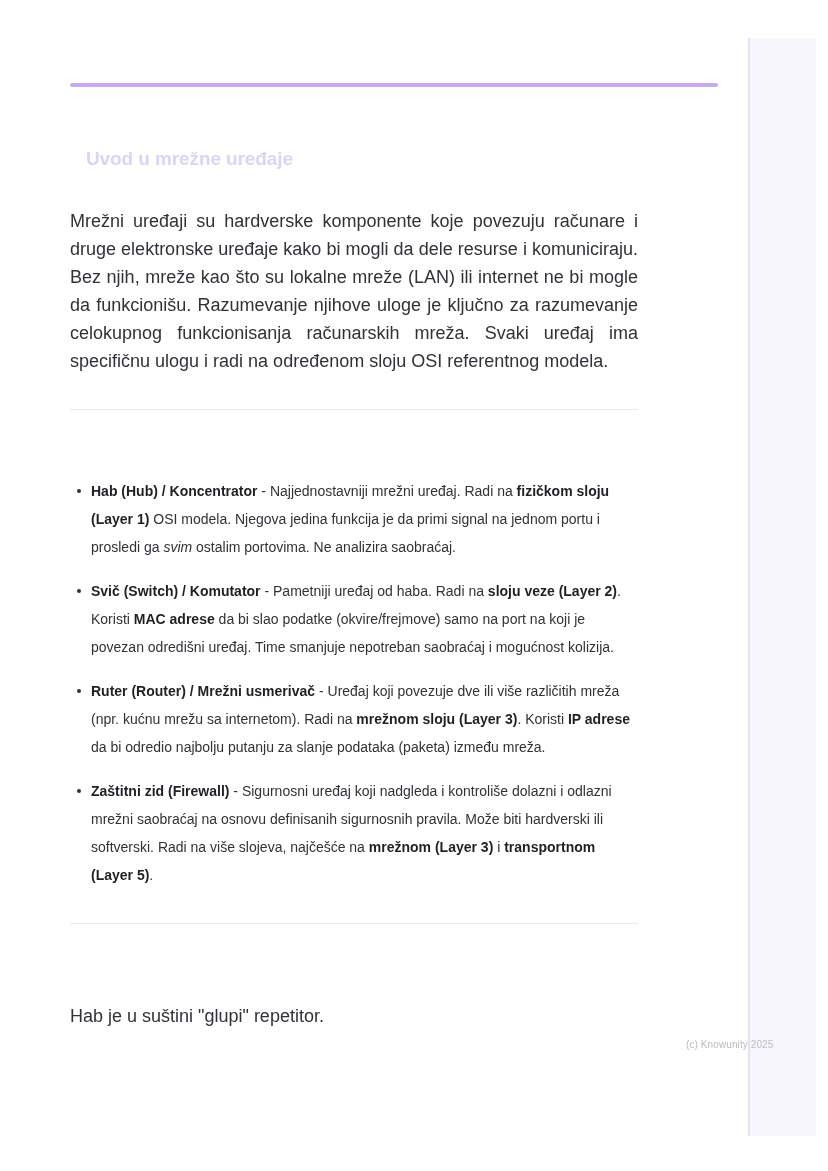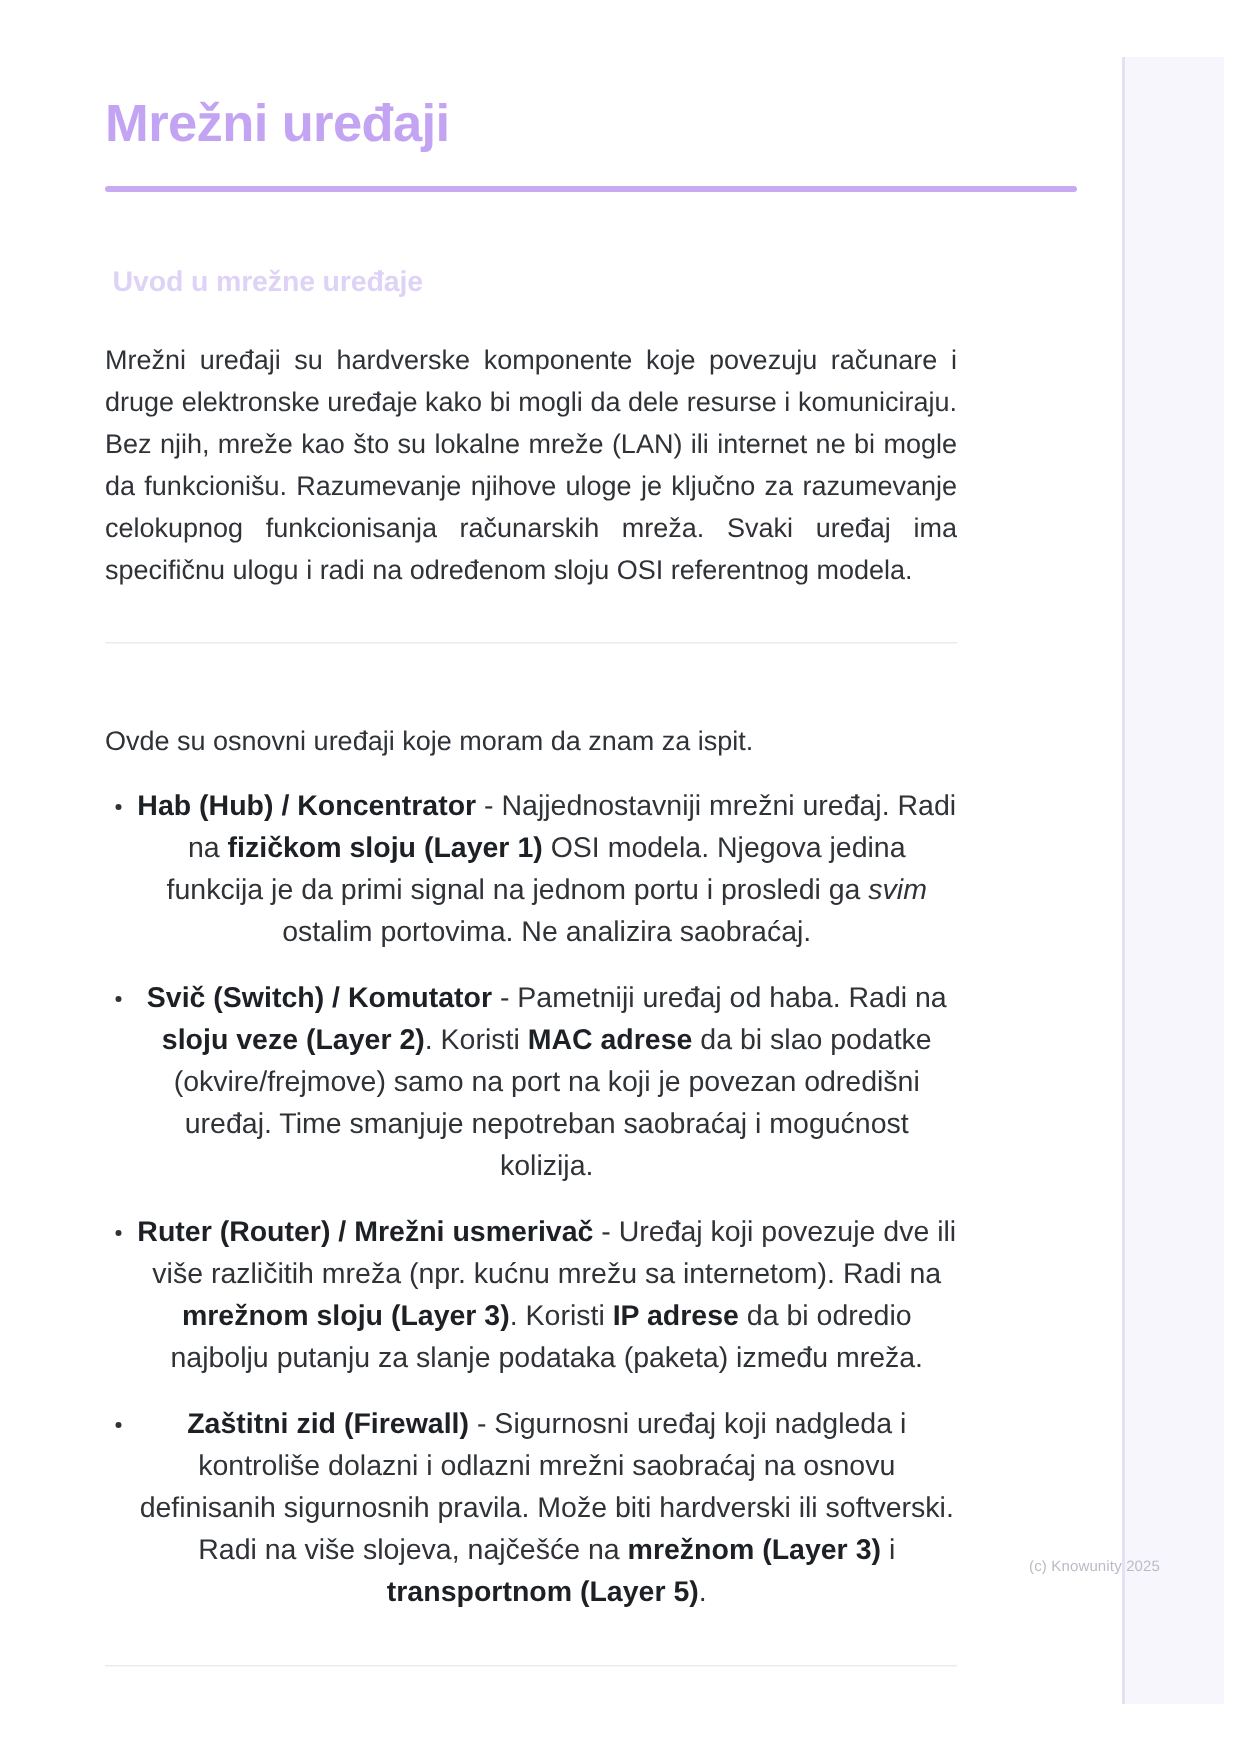--- a/index.html
+++ b/index.html
@@ -55,21 +55,21 @@
     background: #c7aaf2;
     border-radius: 2px;
     margin-top: 21px;
   }
 
   
   h2.section-title {
     font-size: 19px;
     font-weight: 700;
     color: #ded3f6;
-    margin: 5px;
+    margin: 16px;
     padding: 0;
     line-height: 1.3;
     letter-spacing: -0.1px;
   }
   h3.sub-title {
     font-size: 16px;
     font-weight: 700;
     color: #e3dbf7;
     margin: 0;
     padding: 0;
@@ -102,25 +102,24 @@
 
   
   ul.bullets {
     list-style: none;
     margin: 0;
     padding: 0;
   }
   ul.bullets > li {
     position: relative;
     padding-left: 21px;
-    font-size: 19px;
+    font-size: 14px;
     line-height: 28px;
     color: #2f3237;
     margin-bottom: 16px;
-    text-align: center;
   }
   ul.bullets > li:last-child { margin-bottom: 0; }
   ul.bullets > li::before {
     content: "";
     position: absolute;
     left: 7px; top: 12px;
     width: 4px; height: 4px;
     border-radius: 50%;
     background: #2f3237;
   }
@@ -139,34 +138,32 @@
 </style>
 </head>
 <body>
 
 <div class="page">
 
   <div class="edge-panel"></div>
 
   <div class="content">
 
-    <h1 class="doc-title">Mrežni uređaji</h1>
     <div class="title-rule"></div>
 
     <div class="sp-h2-top"></div>
     <h2 class="section-title">Uvod u mrežne uređaje</h2>
     <div class="sp-h2-body"></div>
     <p class="body">Mrežni uređaji su hardverske komponente koje povezuju računare i druge elektronske uređaje kako bi mogli da dele resurse i komuniciraju. Bez njih, mreže kao što su lokalne mreže (LAN) ili internet ne bi mogle da funkcionišu. Razumevanje njihove uloge je ključno za razumevanje celokupnog funkcionisanja računarskih mreža. Svaki uređaj ima specifičnu ulogu i radi na određenom sloju OSI referentnog modela.</p>
 
     <div class="sp-div-top"></div>
     <div class="divider"></div>
     <div class="sp-div-bot"></div>
 
     <div class="sp-h2-body"></div>
-    <p class="body ragged">Ovde su osnovni uređaji koje moram da znam za ispit.</p>
 
     <div style="height:16px"></div>
 
     <ul class="bullets">
 
       <li>
         <span class="b">Hab (Hub) / Koncentrator</span><span> - </span><span>Najjednostavniji mrežni uređaj. Radi na </span><span class="b">fizičkom sloju (Layer 1)</span><span> OSI modela. Njegova jedina funkcija je da primi signal na jednom portu i prosledi ga </span><span class="i">svim</span><span> ostalim portovima. Ne analizira saobraćaj.</span>
       </li>
 
       <li>

